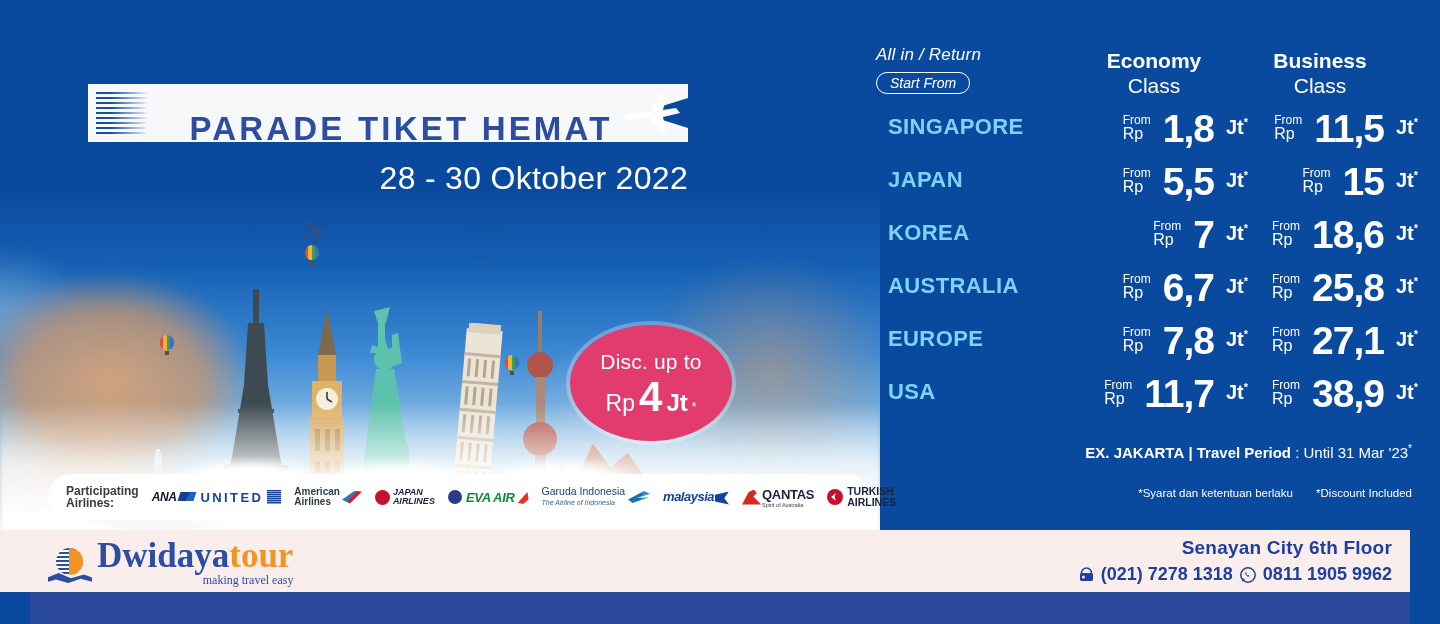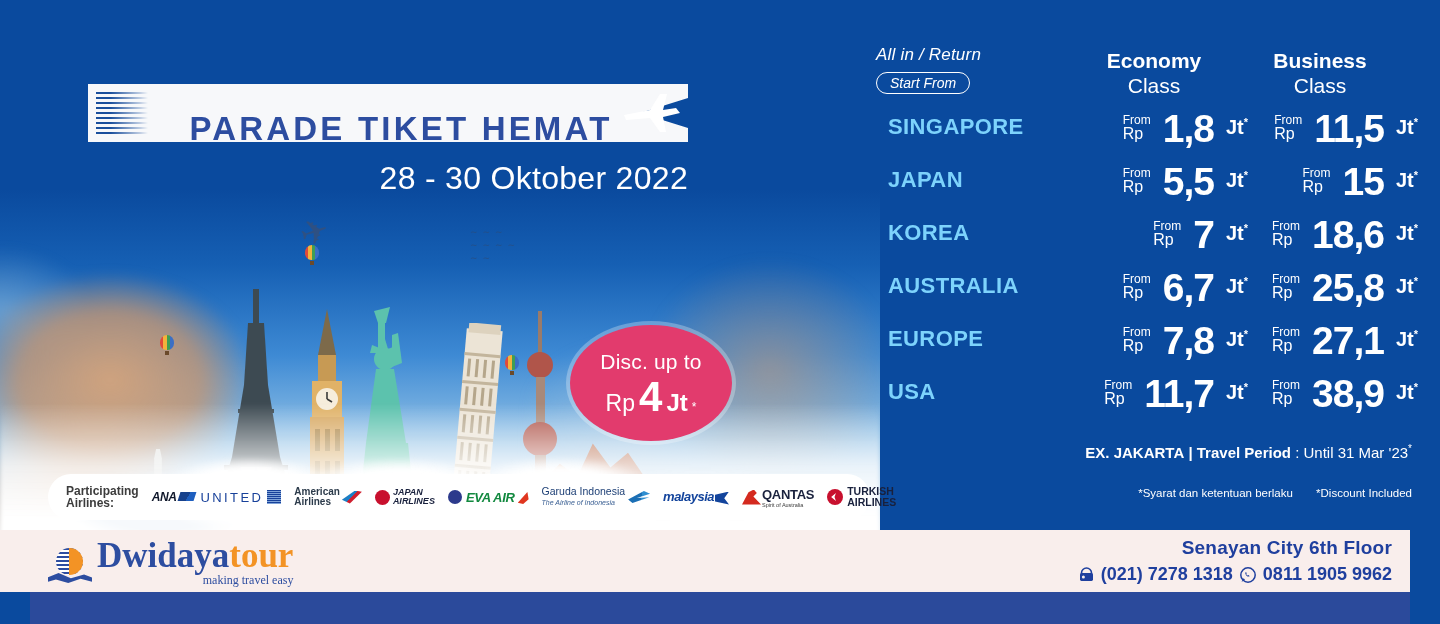--- a/index.html
+++ b/index.html
@@ -163,21 +163,21 @@
     background: #fff; border-radius: 23px;
     display: flex; align-items: center; padding: 0 18px; gap: 13px;
   }
   .part-label {
     font-size: 12px; color: #3c3c3c; line-height: 12px; white-space: nowrap; font-weight: 600;
   }
   .al { display: flex; align-items: center; white-space: nowrap; }
   .al-ana { font-size: 12px; font-weight: 800; font-style: italic; color: #0f172a; letter-spacing: -.4px; }
   .al-ana .bar { display: inline-block; width: 16px; height: 9px; margin-left: 2px;
     background: linear-gradient(105deg, #17418c 55%, #1f5fbf 55%); transform: skewX(-18deg); }
-  .al-united { font-size: 13px; font-weight: 400; color: #18419a; letter-spacing: 2.4px; margin-left: 6px; }
+  .al-united { font-size: 13px; font-weight: 700; color: #18419a; letter-spacing: 2.4px; margin-left: 6px; }
   .al-unitedbox { display:inline-block; width: 14px; height: 14px; margin-left: 4px;
     background: repeating-linear-gradient(to bottom, #18419a 0 1px, #7fa3d8 1px 2px); vertical-align: middle; }
   .al-aa { font-size: 10px; color: #2b3a4a; line-height: 10px; font-weight: 600; }
   .al-aa-tail { display:inline-block; width: 20px; height: 13px; margin-left: 2px;
     background: linear-gradient(135deg, #1d7ec4 0 48%, #cf2030 48% 100%);
     clip-path: polygon(0% 72%, 66% 0%, 100% 10%, 40% 100%); vertical-align: middle; }
   .jal-dot { width: 15px; height: 15px; border-radius: 50%; background: #c8102e; margin-right: 3px; }
   .al-jal { font-size: 9px; font-weight: 800; font-style: italic; color: #19213d; line-height: 9.5px; }
   .eva-dot { width: 14px; height: 14px; border-radius: 50%; background: #2c3a8c; margin-right: 4px; }
   .al-eva { font-size: 13px; font-weight: 800; font-style: italic; color: #12893f; letter-spacing: -.3px; }

